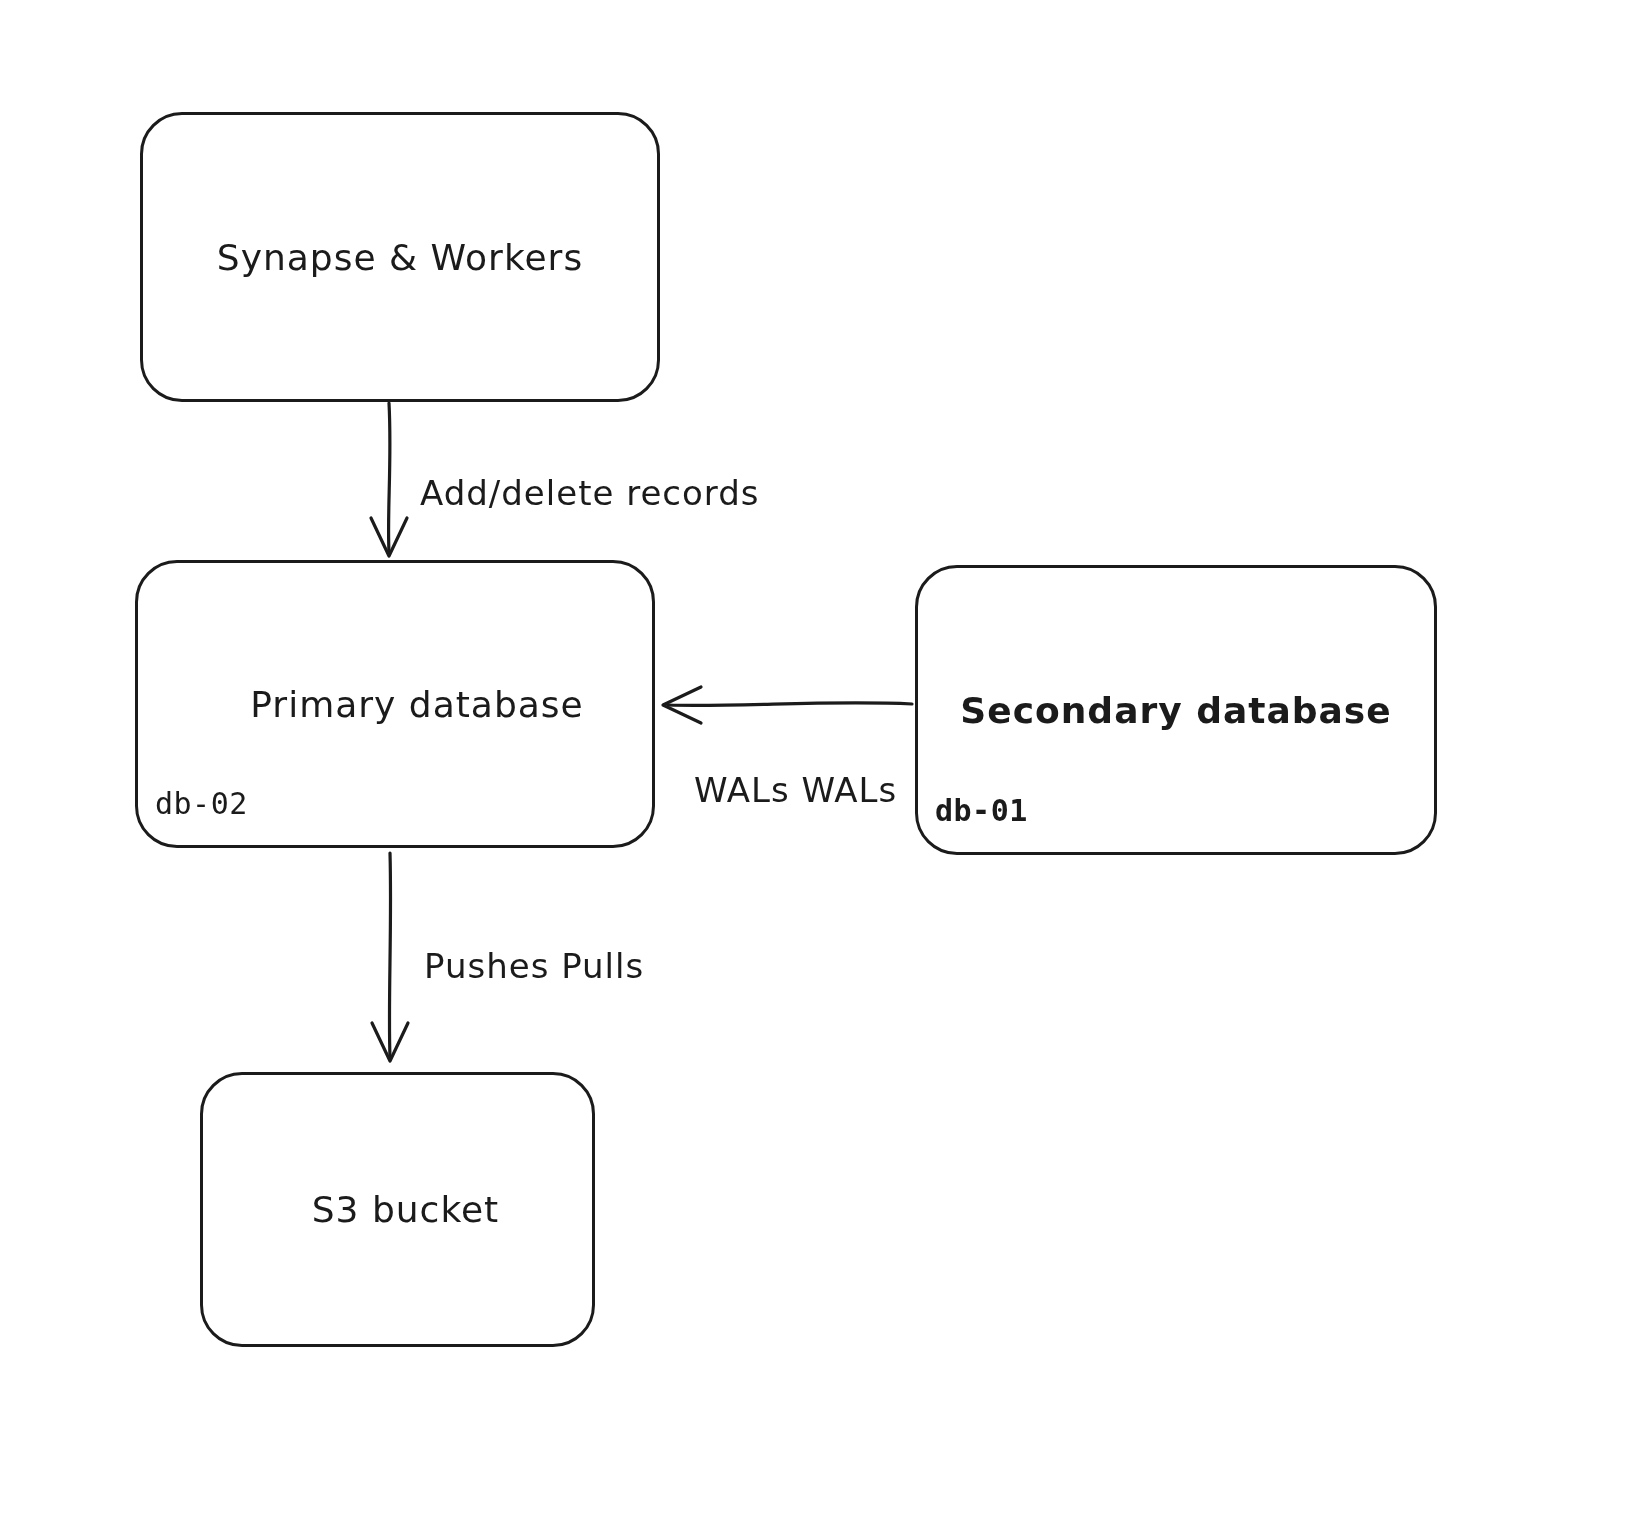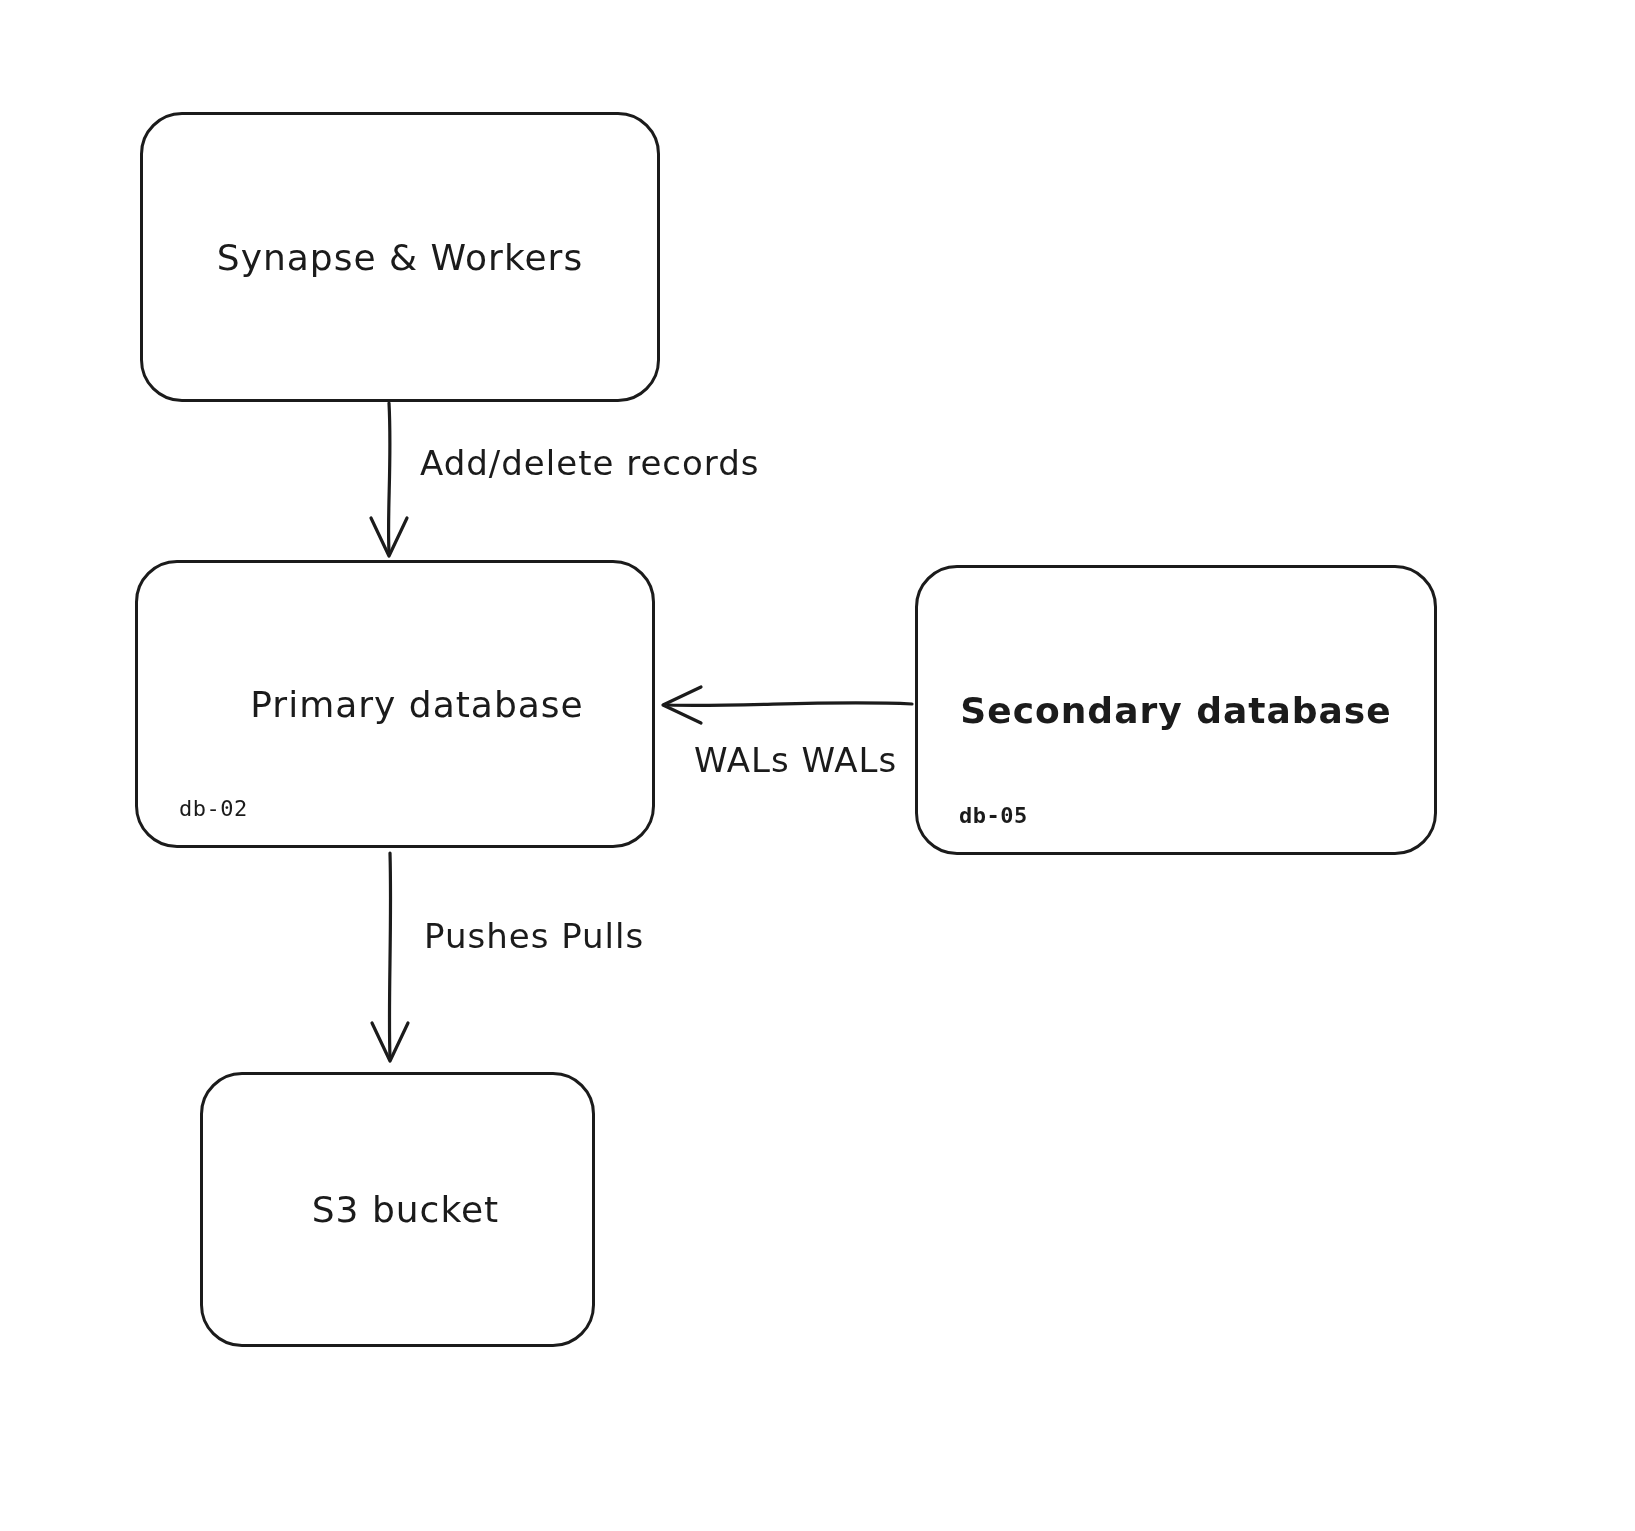--- a/index.html
+++ b/index.html
@@ -33,31 +33,32 @@
     box-sizing: border-box;
     text-align: center;
   }
   .node-label {
     font-size: 36px;
     letter-spacing: 1px;
     white-space: nowrap;
   }
   .node-sublabel {
     position: absolute;
-    left: 41px;
+    left: 17px;
     bottom: 24px;
     font-family: "DejaVu Sans Mono", monospace;
-    font-size: 22px;
+    font-size: 30px;
     letter-spacing: 0.5px;
   }
   .edge-label {
     position: absolute;
     font-size: 34px;
     letter-spacing: 1px;
     white-space: nowrap;
+    margin-top: 30px;
   }
   #node-synapse   { left: 140px; top: 112px;  width: 520px; height: 290px; }
   #node-primary   { left: 135px; top: 560px;  width: 520px; height: 288px; padding-left: 44px; }
   #node-secondary { left: 915px; top: 565px;  width: 522px; height: 290px; font-weight: bold; }
   #node-s3        { left: 200px; top: 1072px; width: 395px; height: 275px; padding-left: 16px; }
   #label-add-delete { left: 420px; top: 443px; }
   #label-pulls      { left: 694px; top: 740px; }
   #label-pushes     { left: 424px; top: 916px; }
 </style>
 </head>
@@ -83,21 +84,21 @@
     <span class="node-label">Synapse &amp; Workers</span>
   </div>
 
   <div class="node" id="node-primary">
     <span class="node-label">Primary database</span>
     <span class="node-sublabel">db-02</span>
   </div>
 
   <div class="node" id="node-secondary">
     <span class="node-label">Secondary database</span>
-    <span class="node-sublabel">db-05</span>
+    <span class="node-sublabel">db-01</span>
   </div>
 
   <div class="node" id="node-s3">
     <span class="node-label">S3 bucket</span>
   </div>
 
   <span class="edge-label" id="label-add-delete">Add/delete records</span>
 
   <span class="edge-label" id="label-pulls">WALs WALs</span>
 

